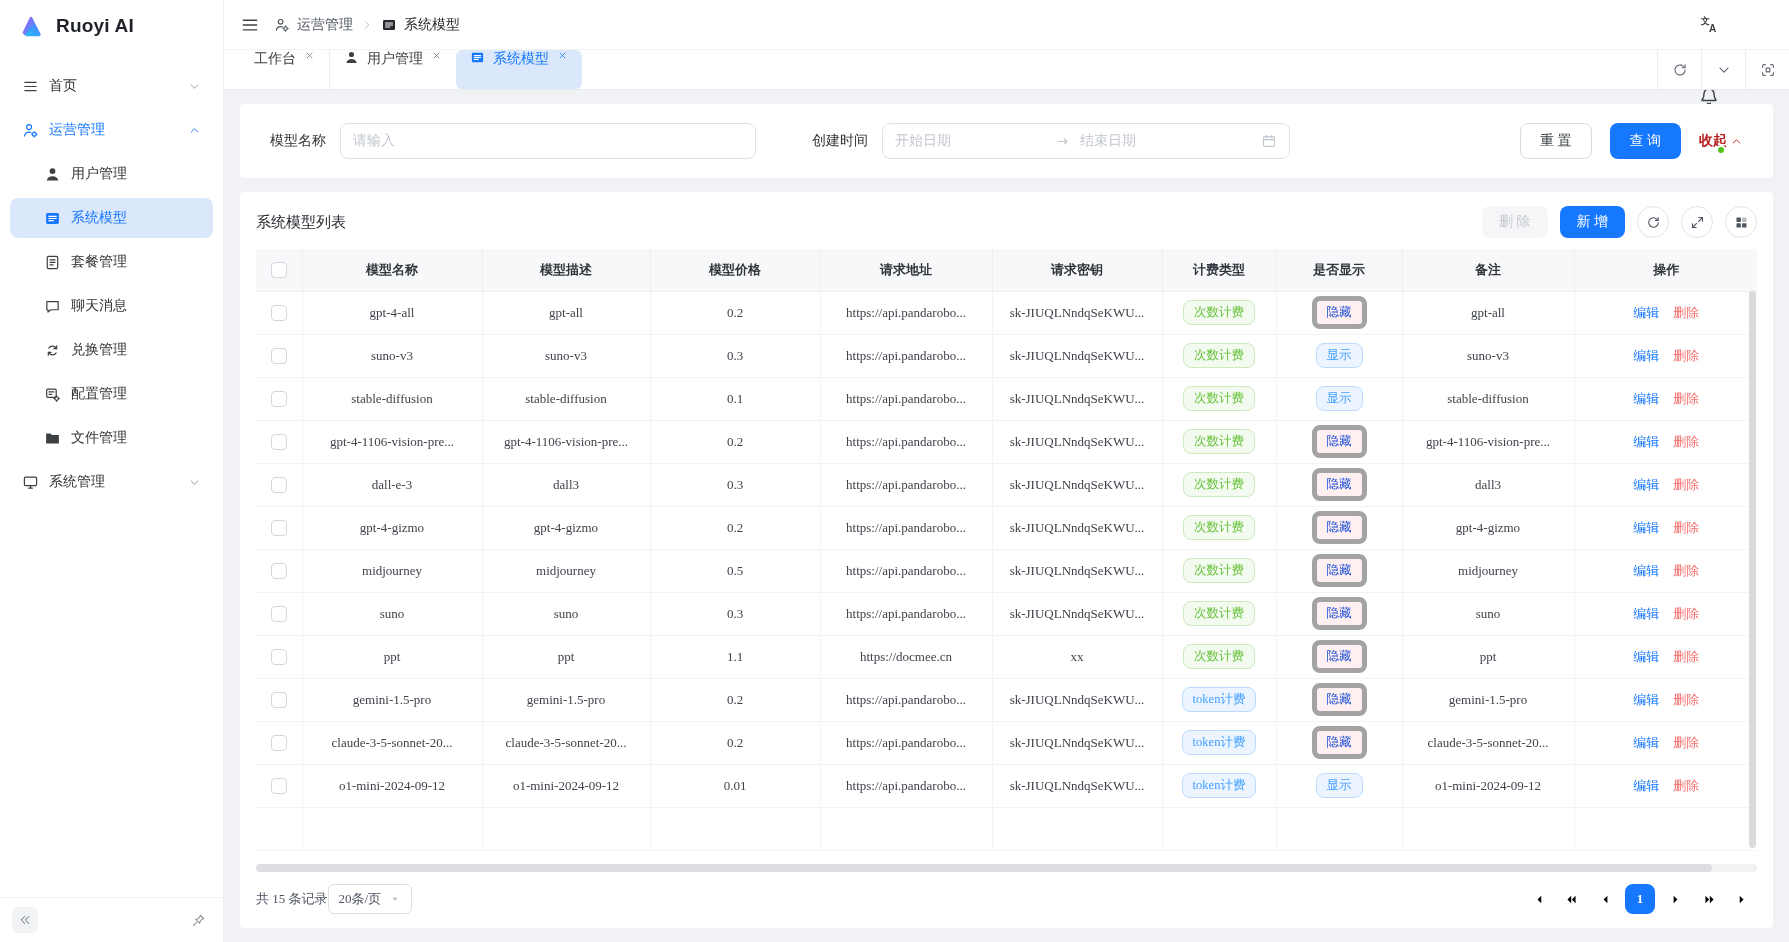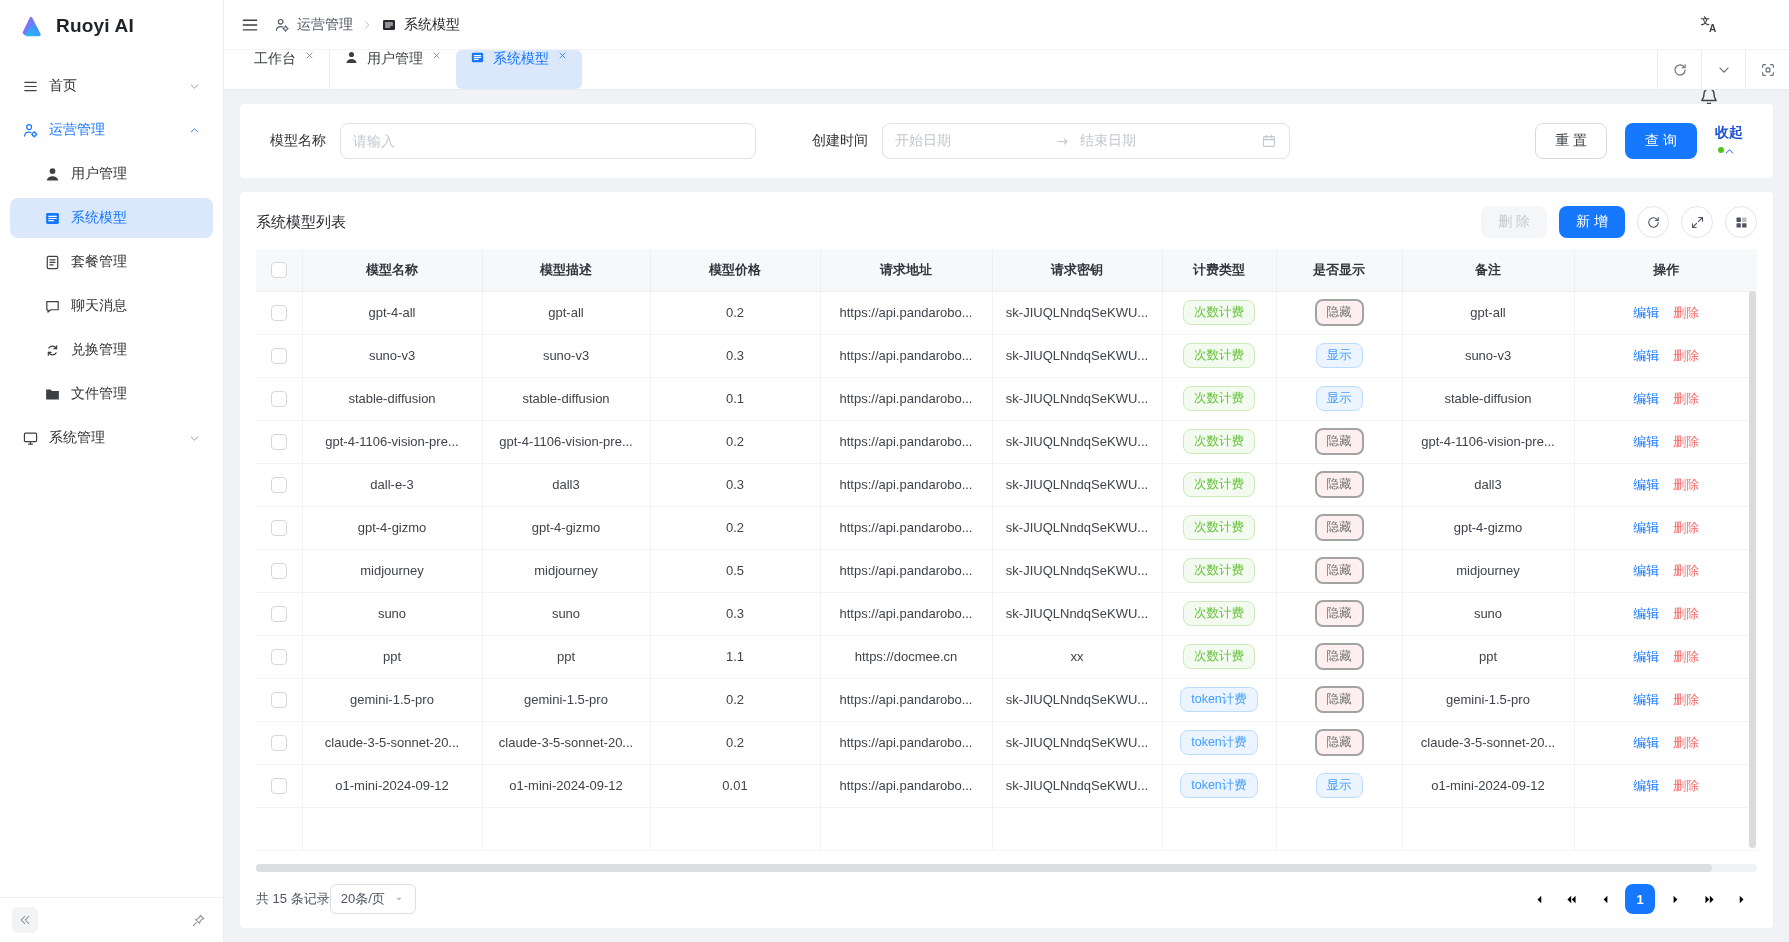--- a/index.html
+++ b/index.html
@@ -55,59 +55,59 @@
   .tab .ic { width:15px; height:15px; }
   .tab .close { width:11px; height:11px; color:#70757f; }
   .tab.active { background:#dbe8fb; color:#1677ff; border-radius:6px; }
   .tab.active .close { color:#1677ff; }
   .tab-tools { margin-left:auto; display:flex; align-items:stretch; }
   .tab-tool { width:44px; display:flex; align-items:center; justify-content:center; border-left:1px solid #ececf0; color:#5f6672; cursor:pointer; }
   .tab-tool .ic { width:16px; height:16px; }
 
   
   .content { flex:1; min-height:0; padding:14px 16px; display:flex; flex-direction:column; gap:14px; }
-  .card { background:#fff; border-radius:4px; }
+  .card { background:#fff; border-radius:4px;font-family:Liberation Serif, serif; }
 
   .filter-card { padding:19px 30px 19px 30px; display:flex; align-items:center; gap:10px; flex:none; }
   .f-label { color:#333; margin-right:4px; white-space:nowrap; }
   .f-input { width:416px; height:36px; border:1px solid #e0e2e8; border-radius:8px; padding:0 12px; font-size:14px; color:#333; outline:none; font-family:inherit; background:#fff; }
   .f-input::placeholder { color:#c3c7cf; }
   .f-gap { width:36px; }
   .range { width:408px; height:36px; border:1px solid #e0e2e8; border-radius:8px; display:flex; align-items:center; gap:10px; padding:0 12px; color:#c3c7cf; cursor:pointer; }
   .range .ph { white-space:nowrap; }
   .range .ph.start { width:150px; }
   .range .arrow { width:15px; height:15px; color:#c3c7cf; }
   .range .cal { margin-left:auto; width:16px; height:16px; color:#c3c7cf; }
   .filter-actions { margin-left:auto; display:flex; align-items:center; gap:18px; }
   .btn { height:36px; border-radius:8px; padding:0 19px; font-size:14px; display:inline-flex; align-items:center; justify-content:center; cursor:pointer; border:1px solid transparent; white-space:nowrap; font-family:inherit; }
   .btn-default { background:#fff; border-color:#d8dadf; color:#3c4043; }
   .btn-primary { background:#1677ff; color:#fff; }
   .btn-disabled { background:#f5f6f8; color:#c6c9ce; cursor:not-allowed; }
-  .link-collapse { color:#1d4ed8; display:inline-flex; align-items:center; gap:3px; cursor:pointer; font-weight:600;flex-direction:column; }
+  .link-collapse { color:#b91c1c; display:inline-flex; align-items:center; gap:3px; cursor:pointer; font-weight:600; }
   .link-collapse .ic { width:13px; height:13px; }
 
   
   .table-card { flex:1; min-height:0; padding:14px 16px; display:flex; flex-direction:column; }
   .t-toolbar { display:flex; align-items:center; margin-bottom:11px; flex:none; }
   .t-title { font-size:15px; font-weight:500; color:#26282e; }
   .t-actions { margin-left:auto; display:flex; align-items:center; gap:12px; }
   .btn-sm { height:32px; padding:0 16px; border-radius:8px; }
   .round-btn { width:32px; height:32px; border-radius:50%; border:1px solid #e3e5e9; color:#4e5461; display:inline-flex; align-items:center; justify-content:center; cursor:pointer; background:#fff; }
   .round-btn .ic { width:15px; height:15px; }
 
   .tbl-wrap { flex:1; min-height:0; overflow:hidden; position:relative; }
   table { width:100%; border-collapse:collapse; table-layout:fixed; font-size:13px; }
   thead th { background:#f7f8fa; height:42px; font-weight:700; color:#32353c; border:1px solid #efeff2; border-top:none; text-align:center; }
   thead th:first-child { border-left:none; } thead th:last-child { border-right:none; }
   tbody td { height:43px; border:1px solid #f2f3f5; border-top:none; text-align:center; color:#3f434b; white-space:nowrap; overflow:hidden; text-overflow:ellipsis; padding:0 6px; background:#fff; }
   tbody td:first-child { border-left:none; } tbody td:last-child { border-right:none; }
   .cbx { width:16px; height:16px; border:1px solid #d4d7dd; border-radius:4px; display:inline-block; vertical-align:middle; background:#fff; cursor:pointer; }
   .badge { display:inline-block; padding:3px 10px; border-radius:8px; font-size:12.5px; line-height:1.35; }
   .badge-green { color:#67c23a; background:#f3faf0; border:1px solid #cdeabb; }
-  .badge-red { color:#737373; background:#fef0f0; border:2px solid #a3a3a3; }
+  .badge-red { color:#1d4ed8; background:#fef0f0; border:5px solid #a3a3a3; }
   .badge-blue { color:#409eff; background:#ecf5ff; border:1px solid #bcdcff; }
   .op-link { cursor:pointer; font-weight:500; }
   .op-edit { color:#1677ff; margin-right:14px; }
   .op-del { color:#f56c6c; }
 
   .vscroll { position:absolute; top:42px; right:1px; bottom:2px; width:7px; }
   .vscroll .thumb { width:7px; height:98%; background:#d9dbdf; border-radius:4px; }
   .hscroll { flex:none; height:8px; margin-top:3px; background:#f1f2f4; border-radius:4px; position:relative; }
   .hscroll .thumb { position:absolute; left:0; top:0; height:8px; width:97%; background:#dcdee2; border-radius:4px; }
 
@@ -212,20 +212,31 @@
           <svg viewBox="0 0 24 24">
             <path d="M6.8 8.6A6.2 6.2 0 0 1 17.6 9.4M17.2 15.4A6.2 6.2 0 0 1 6.4 14.6"></path>
             <path d="M17.9 5.4V9.4h-4M6.1 18.6v-4h4"></path>
           </svg>
         </span>
         <span class="lbl">兑换管理</span>
       </div>
       <div class="side-item child">
         <span class="ic">
           <svg viewBox="0 0 24 24">
+            <rect x="3.8" y="4.4" width="13.4" height="11.6" rx="1.5"></rect>
+            <path d="M7 8.4h7M7 11.8h4"></path>
+            <circle cx="17.8" cy="17.8" r="2.6"></circle>
+            <path d="M17.8 14v1.1M17.8 20.5v1.1M14 17.8h1.1M20.5 17.8h1.1"></path>
+          </svg>
+        </span>
+        <span class="lbl">配置管理</span>
+      </div>
+      <div class="side-item child">
+        <span class="ic">
+          <svg viewBox="0 0 24 24">
             <path d="M3 5h6.2l2 2.2H21V19H3z" fill="currentColor" stroke="none"></path>
           </svg>
         </span>
         <span class="lbl">文件管理</span>
       </div>
       <div class="side-item">
         <span class="ic">
           <svg viewBox="0 0 24 24">
             <rect x="3.4" y="4.4" width="17.2" height="12" rx="1.5"></rect>
             <path d="M9.4 20h5.2M12 16.4V20"></path>

